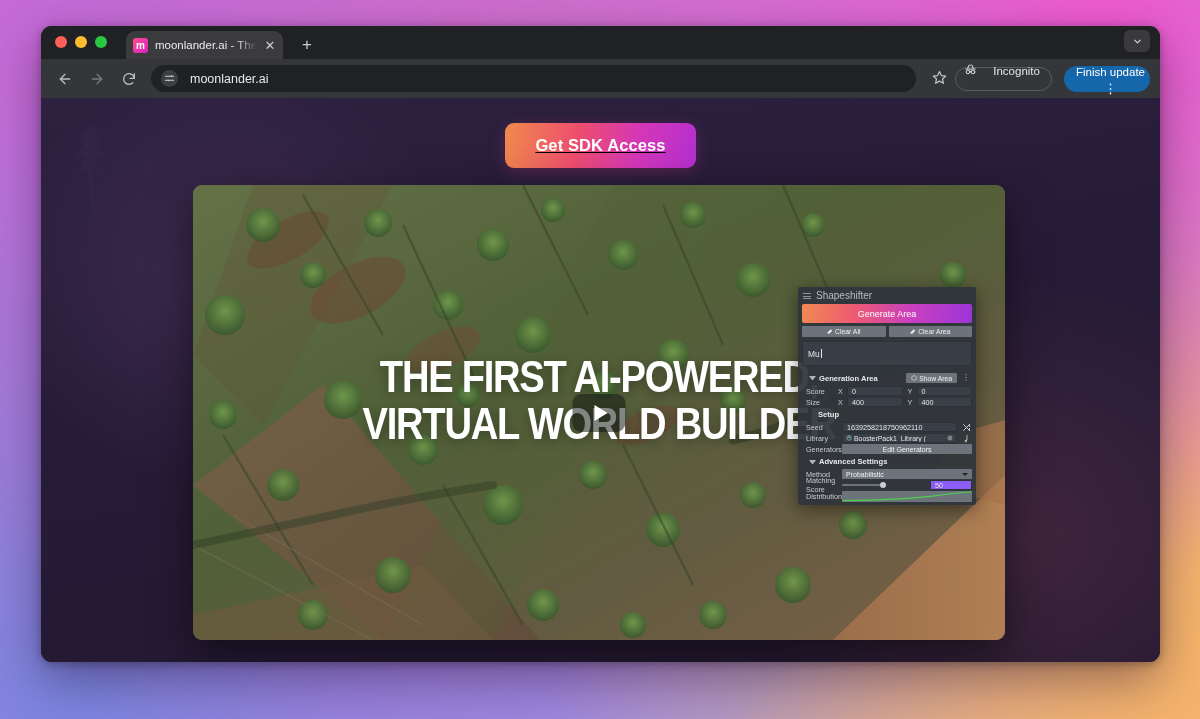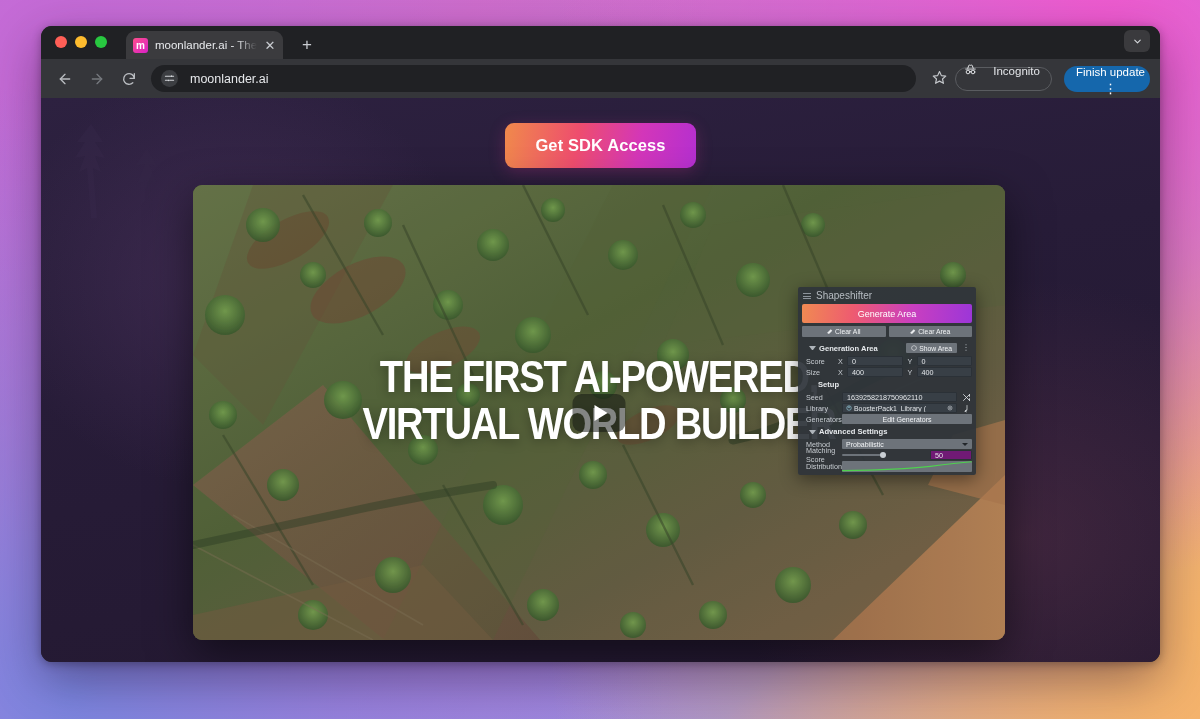--- a/index.html
+++ b/index.html
@@ -85,21 +85,21 @@
     flex:1; position:relative; overflow:hidden;
     background:
       radial-gradient(ellipse 340px 300px at 17% 32%, rgba(78,52,96,.55), rgba(78,52,96,0) 70%),
       radial-gradient(ellipse 420px 360px at 88% 78%, rgba(96,52,74,.45), rgba(96,52,74,0) 72%),
       linear-gradient(170deg, #2d2140 0%, #271c38 40%, #231830 100%);
   }
   .tree-silhouette {
     position:absolute; left:0; top:0; width:260px; height:120px; opacity:.5;
   }
 
-  .cta-wrap { width:100%; display:flex; justify-content:center; padding-top:25px; }
+  .cta-wrap { width:100%; display:flex; justify-content:center; padding-top:25px;text-decoration:underline; }
   .cta {
     background:linear-gradient(100deg,#f08a4b 0%,#ee4d6e 38%,#d336b9 70%,#b42fd0 100%);
     color:#fff; font-size:16.5px; font-weight:700; letter-spacing:.1px;
     padding:13px 30px; border-radius:9px; box-shadow:0 4px 16px rgba(200,50,140,.28);
   }
 
   
   .video {
     position:absolute; left:152px; top:87px; width:812px; height:455px;
     border-radius:9px; overflow:hidden;
@@ -198,21 +198,21 @@
   .dropdown {
     flex:1; height:10px; background:#6d737a; border-radius:1px; color:#f2f4f6;
     font-size:7px; display:flex; align-items:center; padding:0 4px; justify-content:space-between;
   }
   .dd-caret { width:0; height:0; border-left:3px solid transparent; border-right:3px solid transparent; border-top:3.5px solid #22262a; }
 
   .slider { flex:1; height:10px; display:flex; align-items:center; position:relative; }
   .slider .track { height:2px; background:#6d737a; flex:1; border-radius:1px; }
   .slider .knob { width:6px; height:6px; border-radius:50%; background:#c9ced3; margin-left:-3px; }
   .slider-val {
-    width:42px; flex:0 0 42px; height:10px; background:#701a75; border:1px solid #2b3137;
+    width:42px; flex:0 0 42px; height:10px; background:#8b5cf6; border:1px solid #2b3137;
     border-radius:1px; color:#e3e6e9; font-size:7.2px; display:flex; align-items:center;
     padding-left:4px; margin-left:4px;
   }
   .dist-box { flex:1; height:11px; background:#6d737a; border-radius:1px; overflow:hidden; }
 </style>
 </head>
 <body>
 
 <div class="browser">
 
@@ -439,20 +439,24 @@
           <div class="clear-btn">
             <span class="mini-ic">
               <svg width="6" height="6" viewBox="0 0 24 24" fill="#e8eaec">
                   <path d="M3 19 L9 19 L21 7 L15 1 L3 13 Z"></path>
                 </svg>
             </span>
             <span>Clear Area</span>
           </div>
         </div>
 
+        <div class="textfield">
+          <span>Mu</span>
+            <span class="caret"></span>
+        </div>
 
         <div class="sec-head">
           <span class="tri"></span>
           <span class="sec-title">Generation Area</span>
           <span class="show-area">
             <span class="mini-ic">
               <svg width="6" height="6" viewBox="0 0 24 24" fill="none" stroke="#f2f4f6" stroke-width="2.2">
                 <path d="M12 2 L21 7 L21 17 L12 22 L3 17 L3 7 Z"></path>
                 </svg>
             </span>

